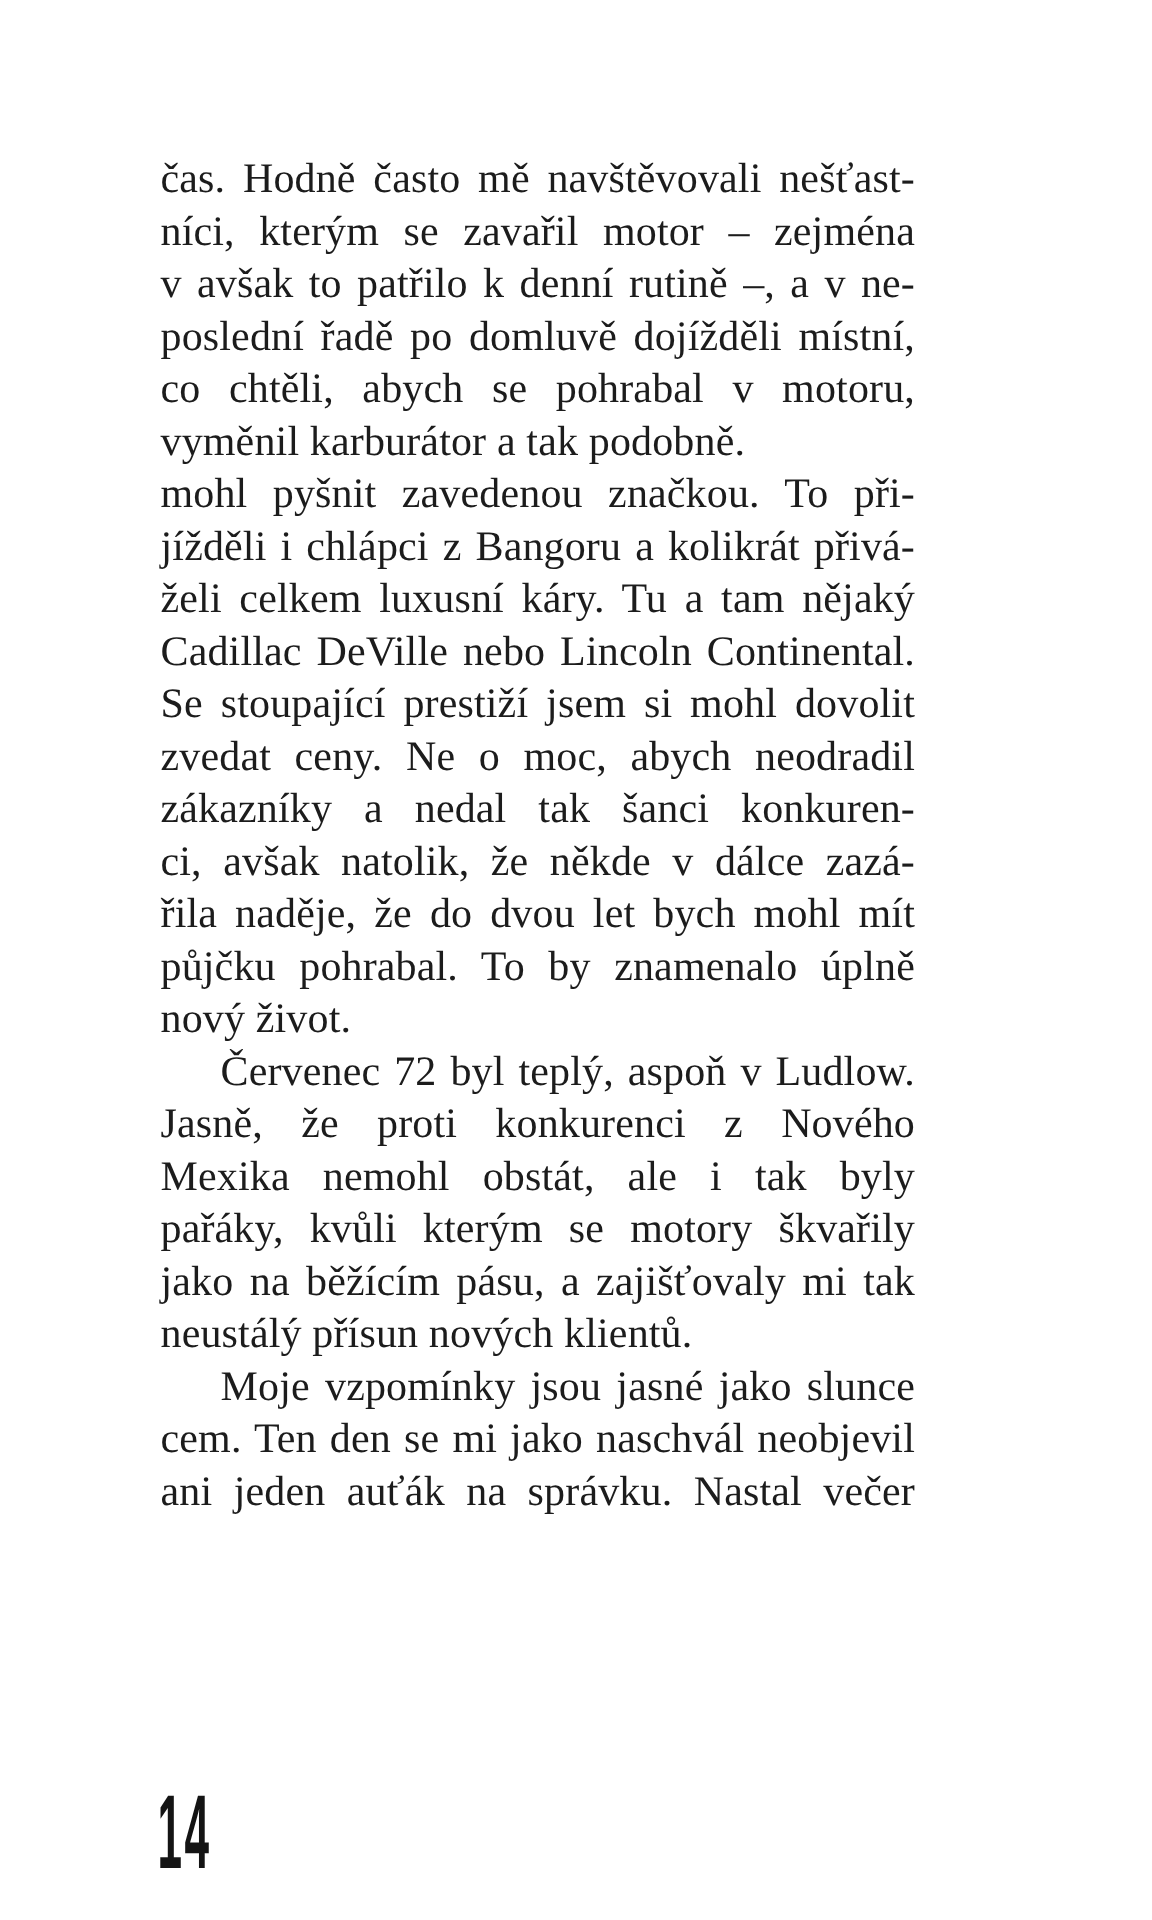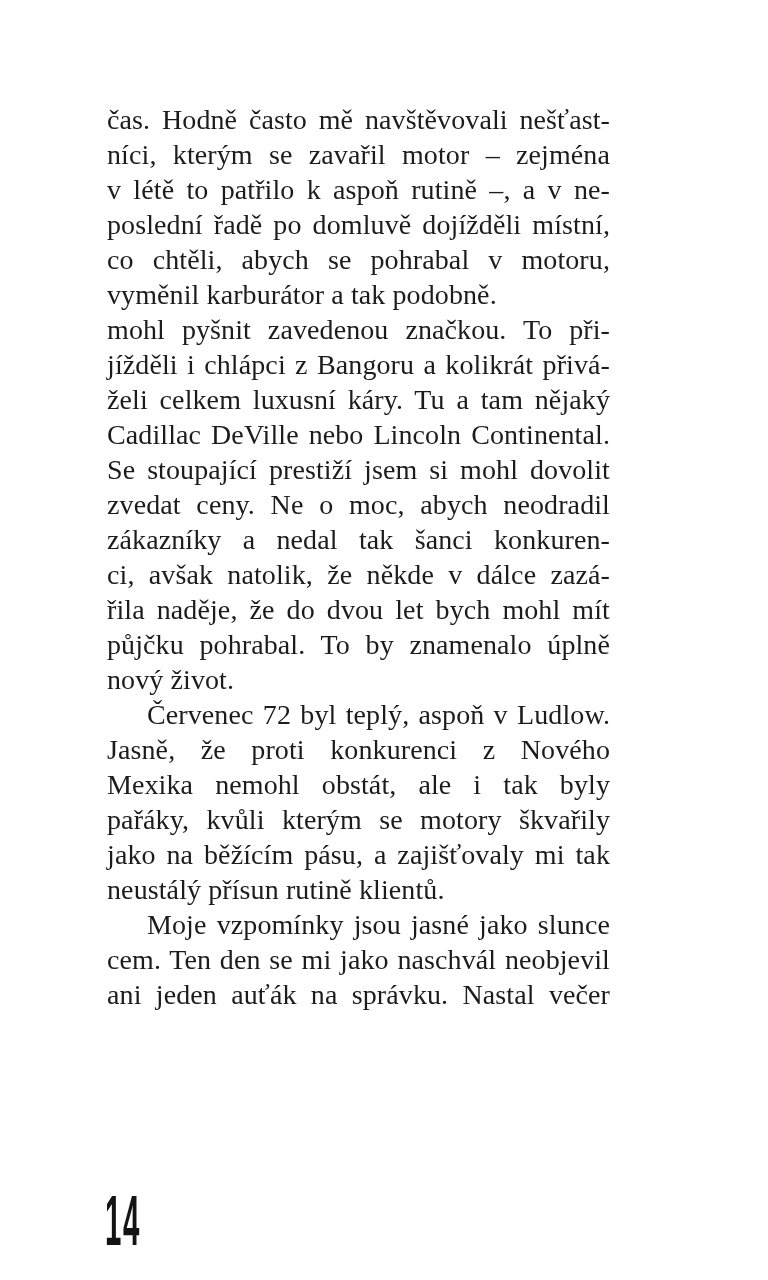--- a/index.html
+++ b/index.html
@@ -50,39 +50,39 @@
     transform-origin: 0 0;
   }
 </style>
 </head>
 <body>
 
 <div class="book-page">
   <div class="text-block">
       <div class="line">čas. Hodně často mě navštěvovali nešťast-</div>
       <div class="line">níci, kterým se zavařil motor – zejména</div>
-      <div class="line">v létě to patřilo k aspoň rutině –, a v ne-</div>
+      <div class="line">v avšak to patřilo k denní rutině –, a v ne-</div>
       <div class="line">poslední řadě po domluvě dojížděli místní,</div>
       <div class="line">co chtěli, abych se pohrabal v motoru,</div>
       <div class="line para-last">vyměnil karburátor a tak podobně.</div>
       <div class="line">mohl pyšnit zavedenou značkou. To při-</div>
       <div class="line">jížděli i chlápci z Bangoru a kolikrát přivá-</div>
       <div class="line">želi celkem luxusní káry. Tu a tam nějaký</div>
       <div class="line">Cadillac DeVille nebo Lincoln Continental.</div>
       <div class="line">Se stoupající prestiží jsem si mohl dovolit</div>
       <div class="line">zvedat ceny. Ne o moc, abych neodradil</div>
       <div class="line">zákazníky a nedal tak šanci konkuren-</div>
       <div class="line">ci, avšak natolik, že někde v dálce zazá-</div>
       <div class="line">řila naděje, že do dvou let bych mohl mít</div>
       <div class="line">půjčku pohrabal. To by znamenalo úplně</div>
       <div class="line para-last">nový život.</div>
       <div class="line indented">Červenec 72 byl teplý, aspoň v Ludlow.</div>
       <div class="line">Jasně, že proti konkurenci z Nového</div>
       <div class="line">Mexika nemohl obstát, ale i tak byly</div>
       <div class="line">pařáky, kvůli kterým se motory škvařily</div>
       <div class="line">jako na běžícím pásu, a zajišťovaly mi tak</div>
-      <div class="line para-last">neustálý přísun rutině klientů.</div>
+      <div class="line para-last">neustálý přísun nových klientů.</div>
       <div class="line indented">Moje vzpomínky jsou jasné jako slunce</div>
       <div class="line">cem. Ten den se mi jako naschvál neobjevil</div>
       <div class="line">ani jeden auťák na správku. Nastal večer</div>
     </div>
   <div class="page-number">14</div>
 </div>
 
 </body></html>

